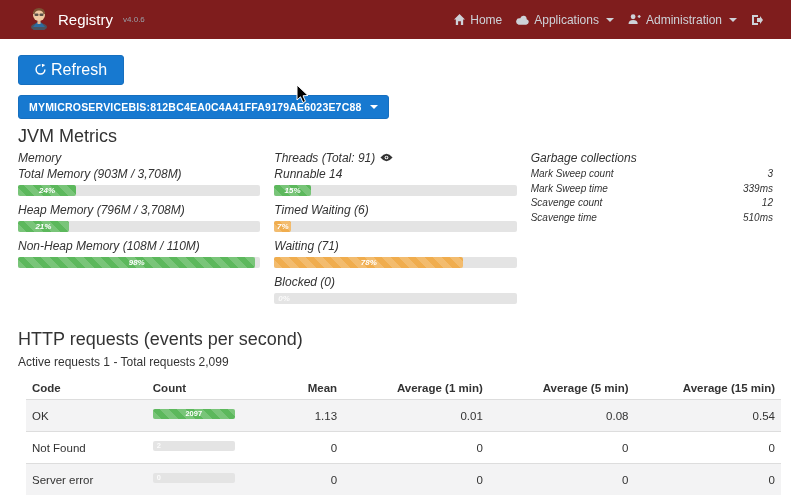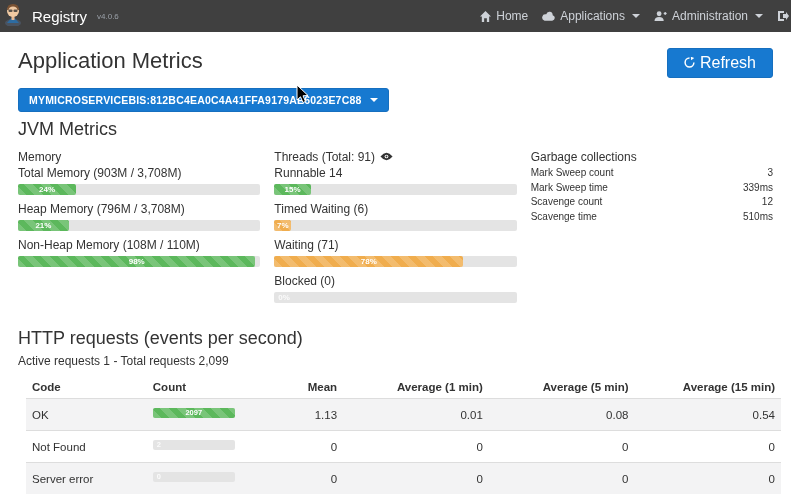--- a/index.html
+++ b/index.html
@@ -1,21 +1,21 @@
 <!DOCTYPE html>
 <html><head>
 <meta charset="utf-8">
 <style>
   * { margin:0; padding:0; box-sizing:border-box; }
   html,body { width:791px; height:500px; overflow:hidden; background:#fff;
     font-family:"Liberation Sans","DejaVu Sans",sans-serif; color:#333; }
 
   
-  .navbar { height:32px; background:#404040; display:flex; align-items:center;
-    justify-content:space-between; padding:0 2px; }
+  .navbar { height:39px; background:#7f1d1d; display:flex; align-items:center;
+    justify-content:space-between; padding:0 28px; }
   .brand { display:flex; align-items:center; gap:8px; cursor:pointer; }
   .brand-name { color:#fff; font-size:15px; }
   .brand-ver { color:#9aa0a8; font-size:8px; margin-left:2px; }
   .nav-items { display:flex; align-items:center; gap:14px; list-style:none; }
   .nav-item { display:flex; align-items:center; gap:5px; color:#ced2d8;
     font-size:12px; cursor:pointer; }
   .nav-item svg { display:block; }
   .caret { width:0; height:0; border-left:4px solid transparent;
     border-right:4px solid transparent; border-top:4px solid #ced2d8; margin-left:2px; }
 
@@ -27,21 +27,21 @@
 
   .btn-blue { background:#1779d0; border:1px solid #166fbf; color:#fff; border-radius:3px;
     cursor:pointer; font-family:inherit; display:inline-flex; align-items:center; gap:5px; }
   .btn-refresh { font-size:16px; padding:5px 16px; }
   .btn-instance { font-size:10.5px; font-weight:bold; padding:5px 10px; margin-top:10px; letter-spacing:.2px; }
   .caret-w { width:0; height:0; border-left:4px solid transparent;
     border-right:4px solid transparent; border-top:4px solid #fff; margin-left:3px; }
 
   
   .jvm-title { margin-top:7px; }
-  .jvm-grid { display:grid; grid-template-columns:1fr 1fr 1fr; gap:14px; margin-top:10px; }
+  .jvm-grid { display:grid; grid-template-columns:1fr 1fr 1fr; gap:14px; margin-top:4px;font-style:italic; }
   .col-title { font-size:12px; margin-bottom:2px; display:flex; align-items:center; gap:5px; }
   .bar-label { font-size:12px; margin-top:2px; }
   .bar { height:11px; background:#e4e4e4; border-radius:2px; margin:4px 0 7px 0; }
   .bar-fill { height:11px; border-radius:2px; display:flex; align-items:center;
     justify-content:center; overflow:visible; white-space:nowrap; }
   .bar-fill span { font-size:8px; color:#fff; font-weight:bold; line-height:11px; }
   .fill-green { background:#5cb85c; }
   .fill-orange { background:#f0ad4e; }
   .striped { background-image:repeating-linear-gradient(45deg,
       rgba(255,255,255,.18) 0 6px, rgba(255,255,255,0) 6px 12px); }
@@ -126,21 +126,20 @@
           <path d="M6 4 L9 4 L9 2 L12 6 L9 10 L9 8 L6 8 Z"></path>
         </svg>
       </span>
     </li>
   </ul>
 </nav>
 
 <div class="content">
 
   <div class="page-head">
-    <h1>Application Metrics</h1>
     <button class="btn-blue btn-refresh">
       <span>
         <svg width="11" height="11" viewBox="0 0 12 12">
           <path d="M6 1.2 A4.8 4.8 0 1 0 10.8 6" fill="none" stroke="#fff" stroke-width="1.6"></path>
           <path d="M6.2 0 L10 1.5 L6.6 4 Z" fill="#fff" transform="translate(1.2,-0.4)"></path>
         </svg>
       </span>
       <span>Refresh</span>
     </button>
   </div>

